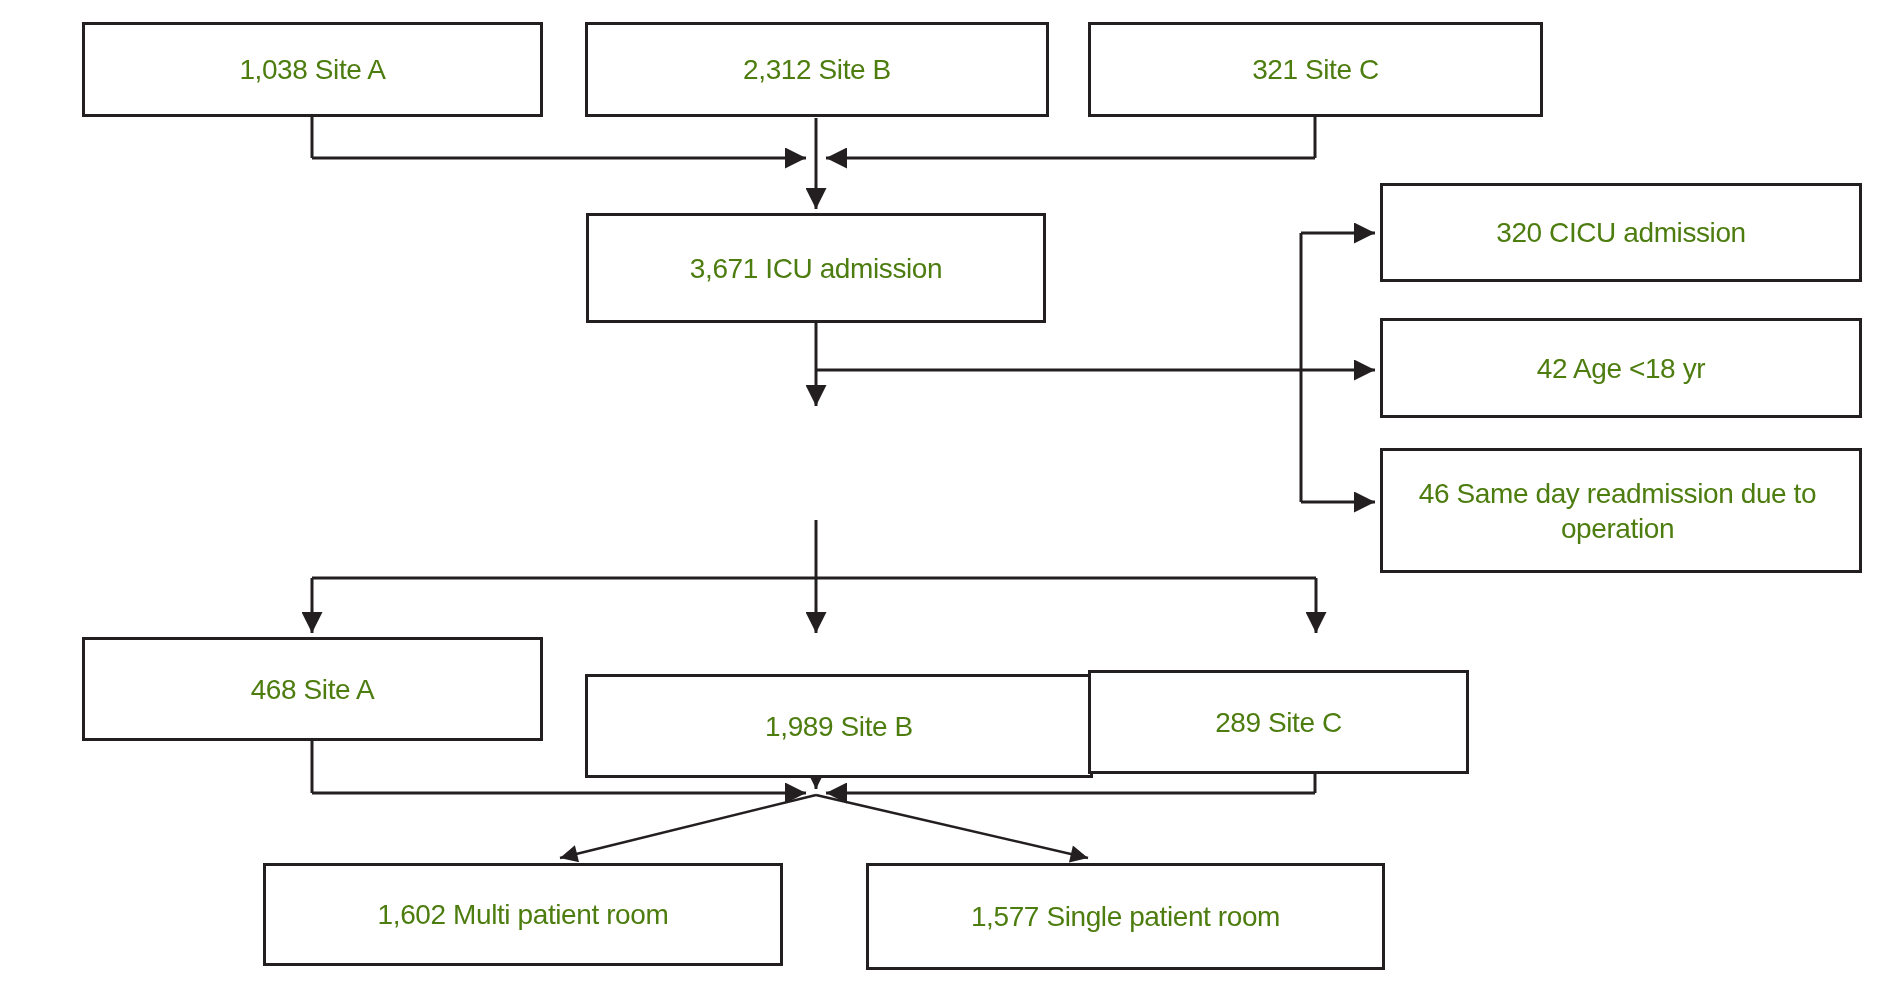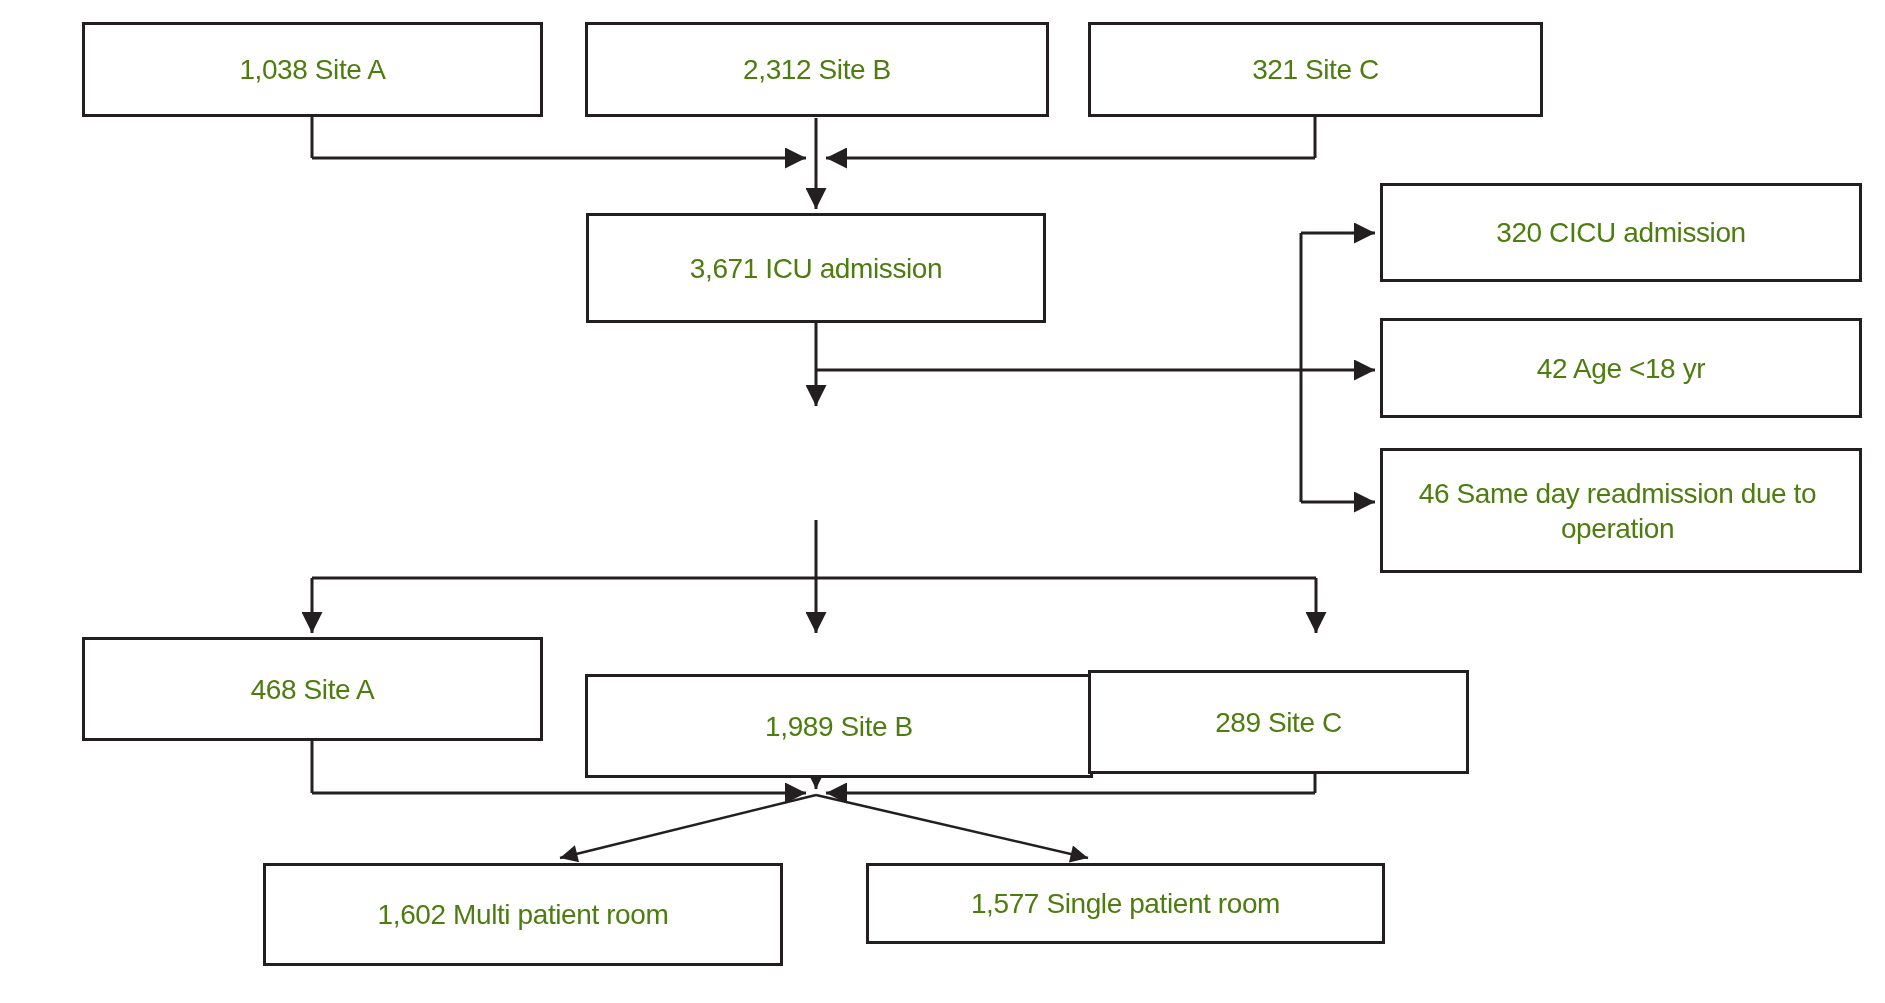--- a/index.html
+++ b/index.html
@@ -78,15 +78,15 @@
   <div class="box" style="left:1380px;top:183px;width:482px;height:99px;">320 CICU admission</div>
   <div class="box" style="left:1380px;top:318px;width:482px;height:100px;">42 Age &lt;18 yr</div>
   <div class="box" style="left:1380px;top:448px;width:482px;height:125px;padding-left:11px;">46 Same day readmission due to operation</div>
 
 
   <div class="box" style="left:82px;top:637px;width:461px;height:104px;">468 Site A</div>
   <div class="box" style="left:585px;top:674px;width:508px;height:104px;">1,989 Site B</div>
   <div class="box" style="left:1088px;top:670px;width:381px;height:104px;">289 Site C</div>
 
   <div class="box" style="left:263px;top:863px;width:520px;height:103px;">1,602 Multi patient room</div>
-  <div class="box" style="left:866px;top:863px;width:519px;height:81px;">1,577 Single patient room</div>
+  <div class="box" style="left:866px;top:863px;width:519px;height:107px;">1,577 Single patient room</div>
 
 </div>
 
 </body></html>

